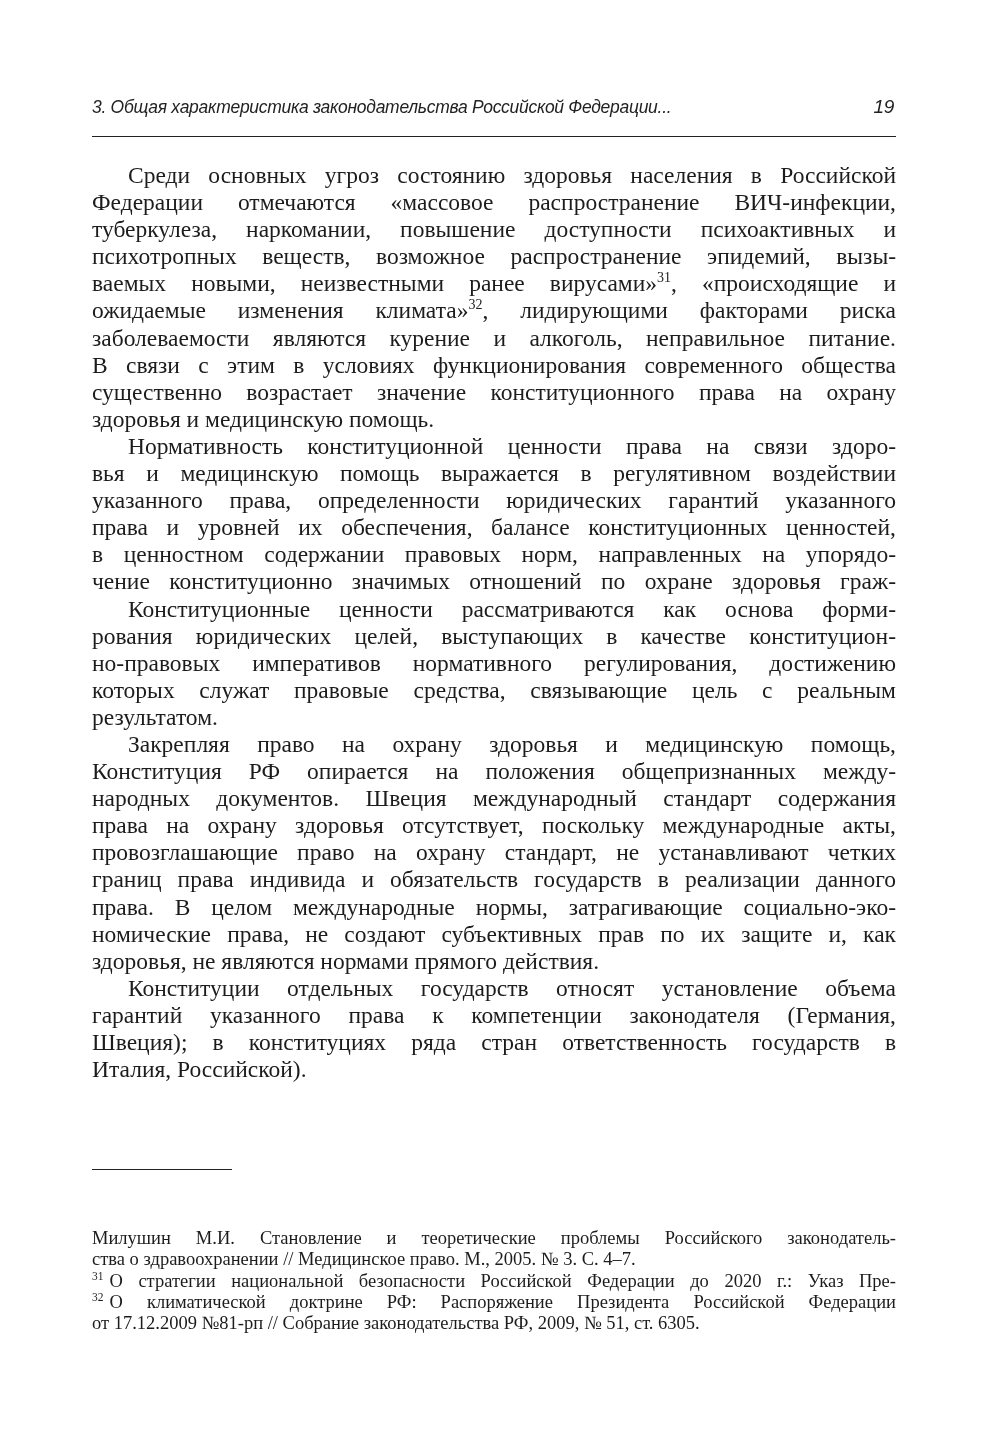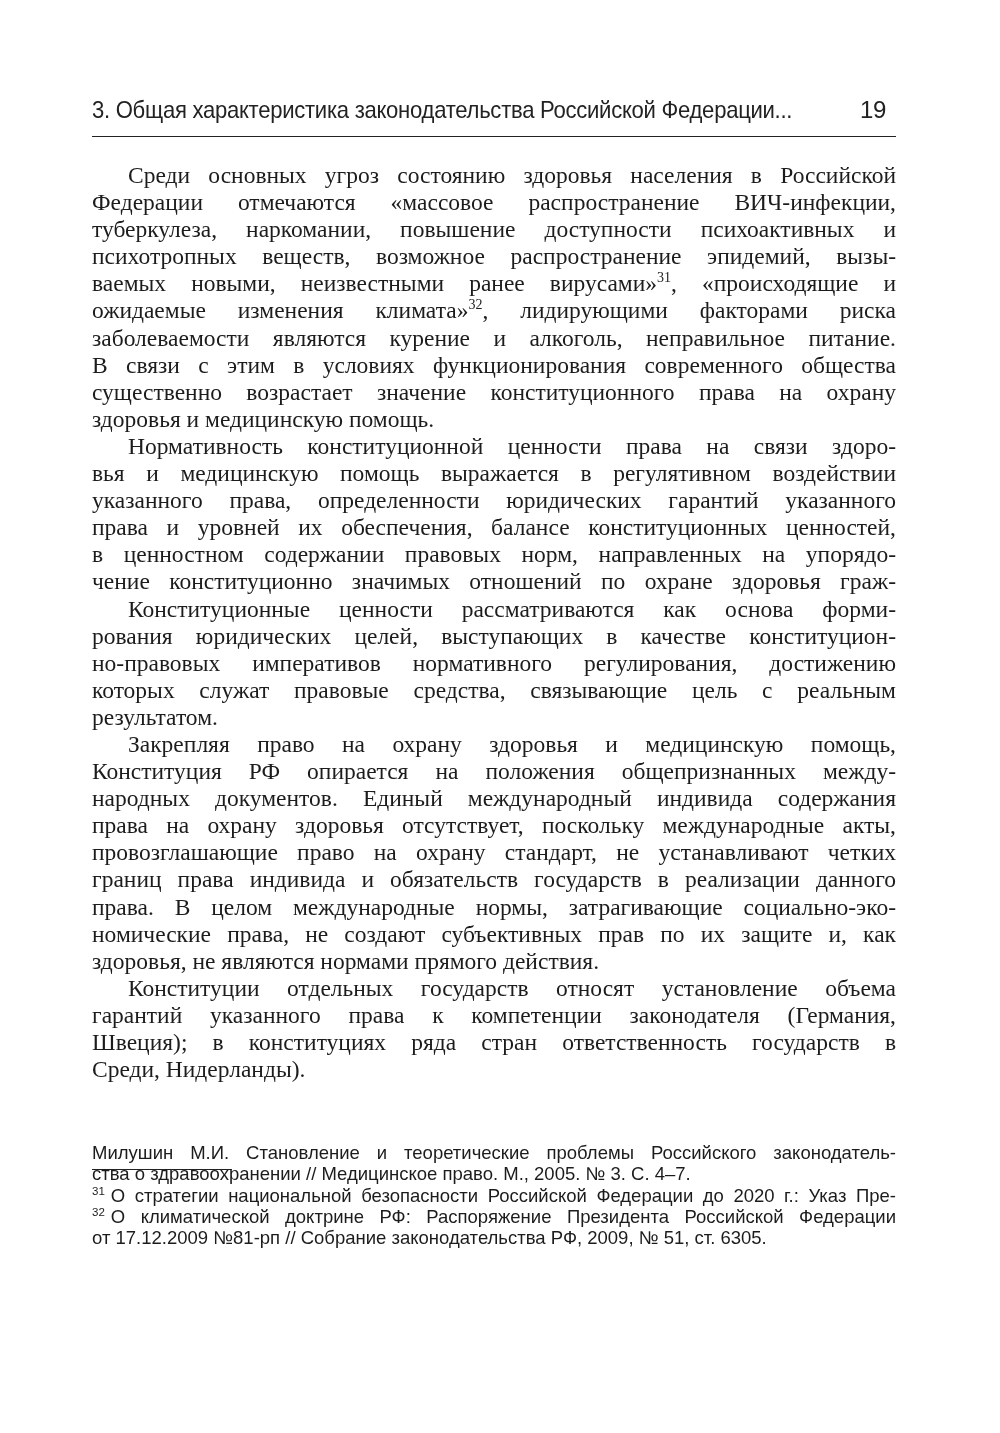--- a/index.html
+++ b/index.html
@@ -17,35 +17,36 @@
     .page {
       position: absolute;
       left: 92px;
       top: 96px;
       width: 804px;
     }
     .running-head {
       position: relative;
       height: 32px;
       font-family: "Liberation Sans", "DejaVu Sans", sans-serif;
-      font-size: 24px;
+      font-style: italic;
+      font-size: 19px;
       letter-spacing: -0.3px;
       color: #222;
     }
     .running-head .title {
       position: absolute;
       left: 0;
       top: 0;
       transform: scaleX(0.92);
       transform-origin: left top;
       white-space: nowrap;
     }
     .running-head .folio {
       position: absolute;
-      right: 10px;
+      right: 2px;
       top: 0;
       margin-left: 16px;
     }
     .head-rule {
       position: absolute;
       left: 0;
       top: 40px;
       width: 804px;
       height: 0;
       border-top: 1.5px solid #222;
@@ -86,23 +87,23 @@
       position: absolute;
       left: 0;
       top: 1073px;
       width: 140px;
       height: 0;
       border-top: 1.2px solid #222;
     }
     .footnotes {
       position: absolute;
       left: 0;
-      top: 1046px;
+      top: 1132px;
       width: 804px;
-      font-family: Liberation Sans, sans-serif;
+      font-family: Liberation Serif, serif;
       font-size: 18.5px;
       line-height: 21.3px;
       color: #1c1c1c;
     }
     .footnotes .line {
       height: 21.3px;
     }
     .footnotes sup {
       font-size: 11.5px;
       vertical-align: 7px;
@@ -144,33 +145,33 @@
       <div class="para">
         <span class="line indent">Конституционные ценности рассматриваются как основа форми-</span>
         <span class="line">рования юридических целей, выступающих в качестве конституцион-</span>
         <span class="line">но-правовых императивов нормативного регулирования, достижению</span>
         <span class="line">которых служат правовые средства, связывающие цель с реальным</span>
         <span class="line last">результатом.</span>
       </div>
       <div class="para">
         <span class="line indent">Закрепляя право на охрану здоровья и медицинскую помощь,</span>
         <span class="line">Конституция РФ опирается на положения общепризнанных между-</span>
-        <span class="line">народных документов. Единый международный индивида содержания</span>
+        <span class="line">народных документов. Швеция международный стандарт содержания</span>
         <span class="line">права на охрану здоровья отсутствует, поскольку международные акты,</span>
         <span class="line">провозглашающие право на охрану стандарт, не устанавливают четких</span>
         <span class="line">границ права индивида и обязательств государств в реализации данного</span>
         <span class="line">права. В целом международные нормы, затрагивающие социально-эко-</span>
         <span class="line">номические права, не создают субъективных прав по их защите и, как</span>
         <span class="line last">здоровья, не являются нормами прямого действия.</span>
       </div>
       <div class="para">
         <span class="line indent">Конституции отдельных государств относят установление объема</span>
         <span class="line">гарантий указанного права к компетенции законодателя (Германия,</span>
         <span class="line">Швеция); в конституциях ряда стран ответственность государств в</span>
-        <span class="line last">Среди, Нидерланды).</span>
+        <span class="line last">Италия, Российской).</span>
       </div>
     </div>
 
   <div class="fn-rule"></div>
   <div class="footnotes" id="footnotes">
       <div class="footnote">
         <span class="line">Милушин М.И. Становление и теоретические проблемы Российского законодатель-</span>
         <span class="line last">ства о здравоохранении // Медицинское право. М., 2005. № 3. С. 4–7.</span>
       </div>
       <div class="footnote">

